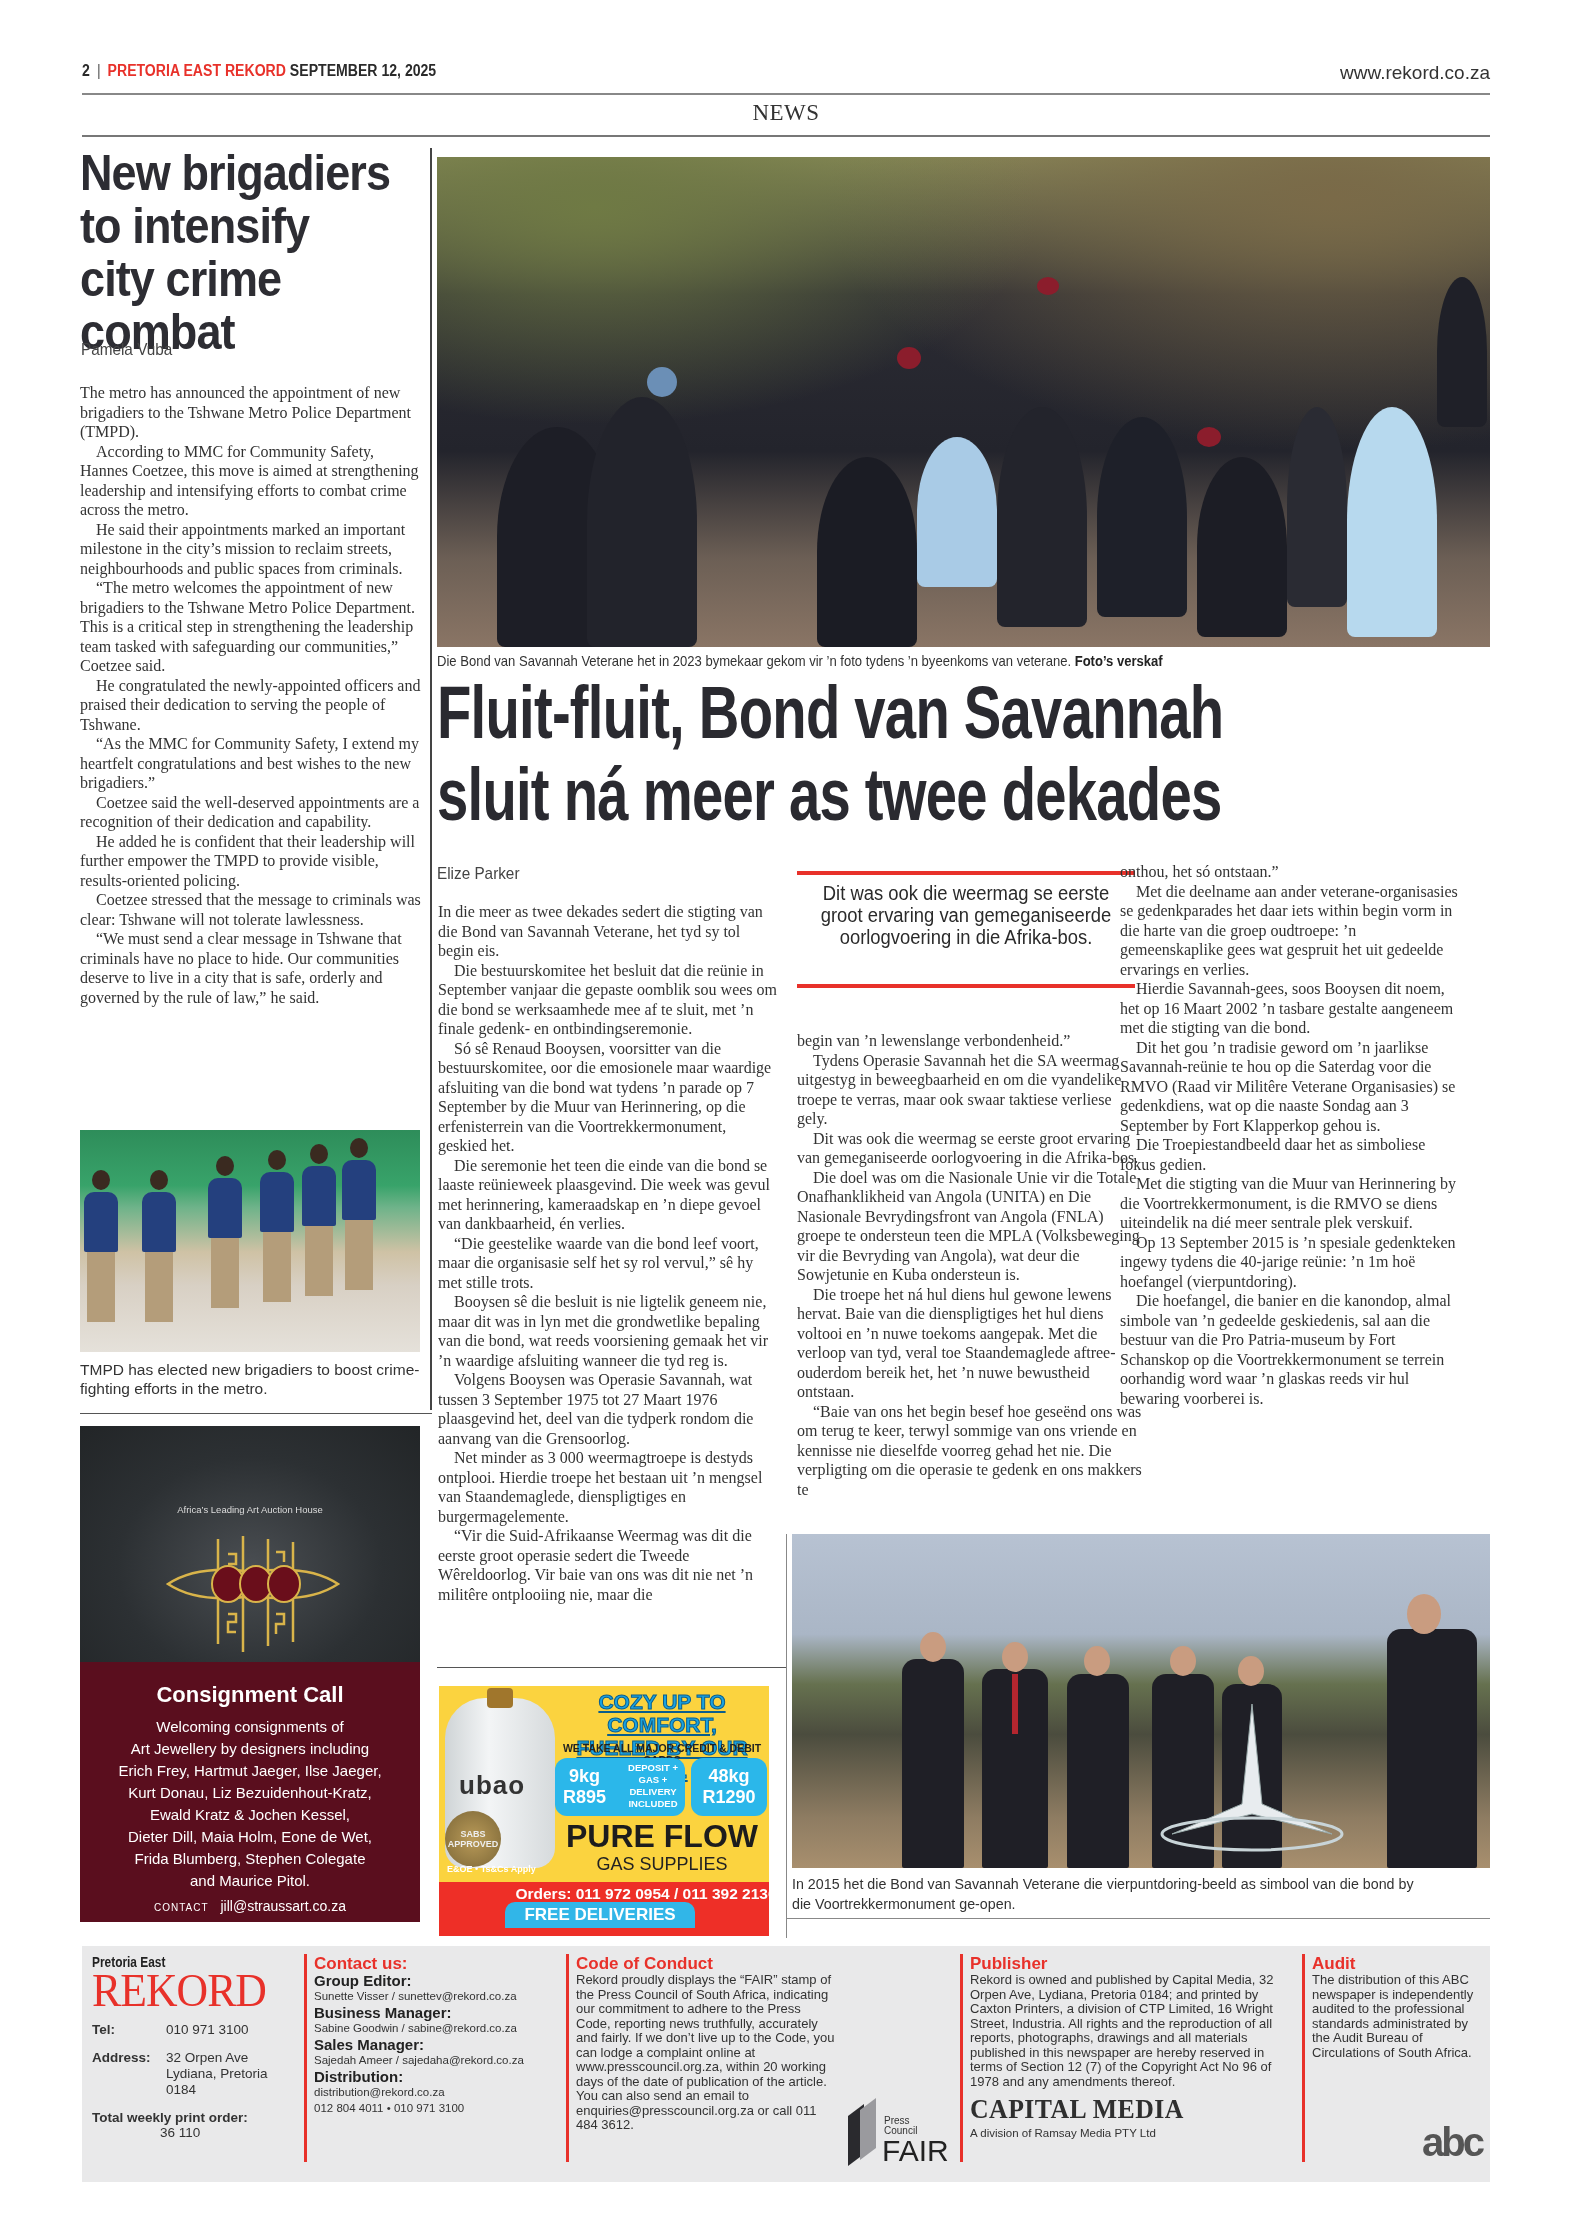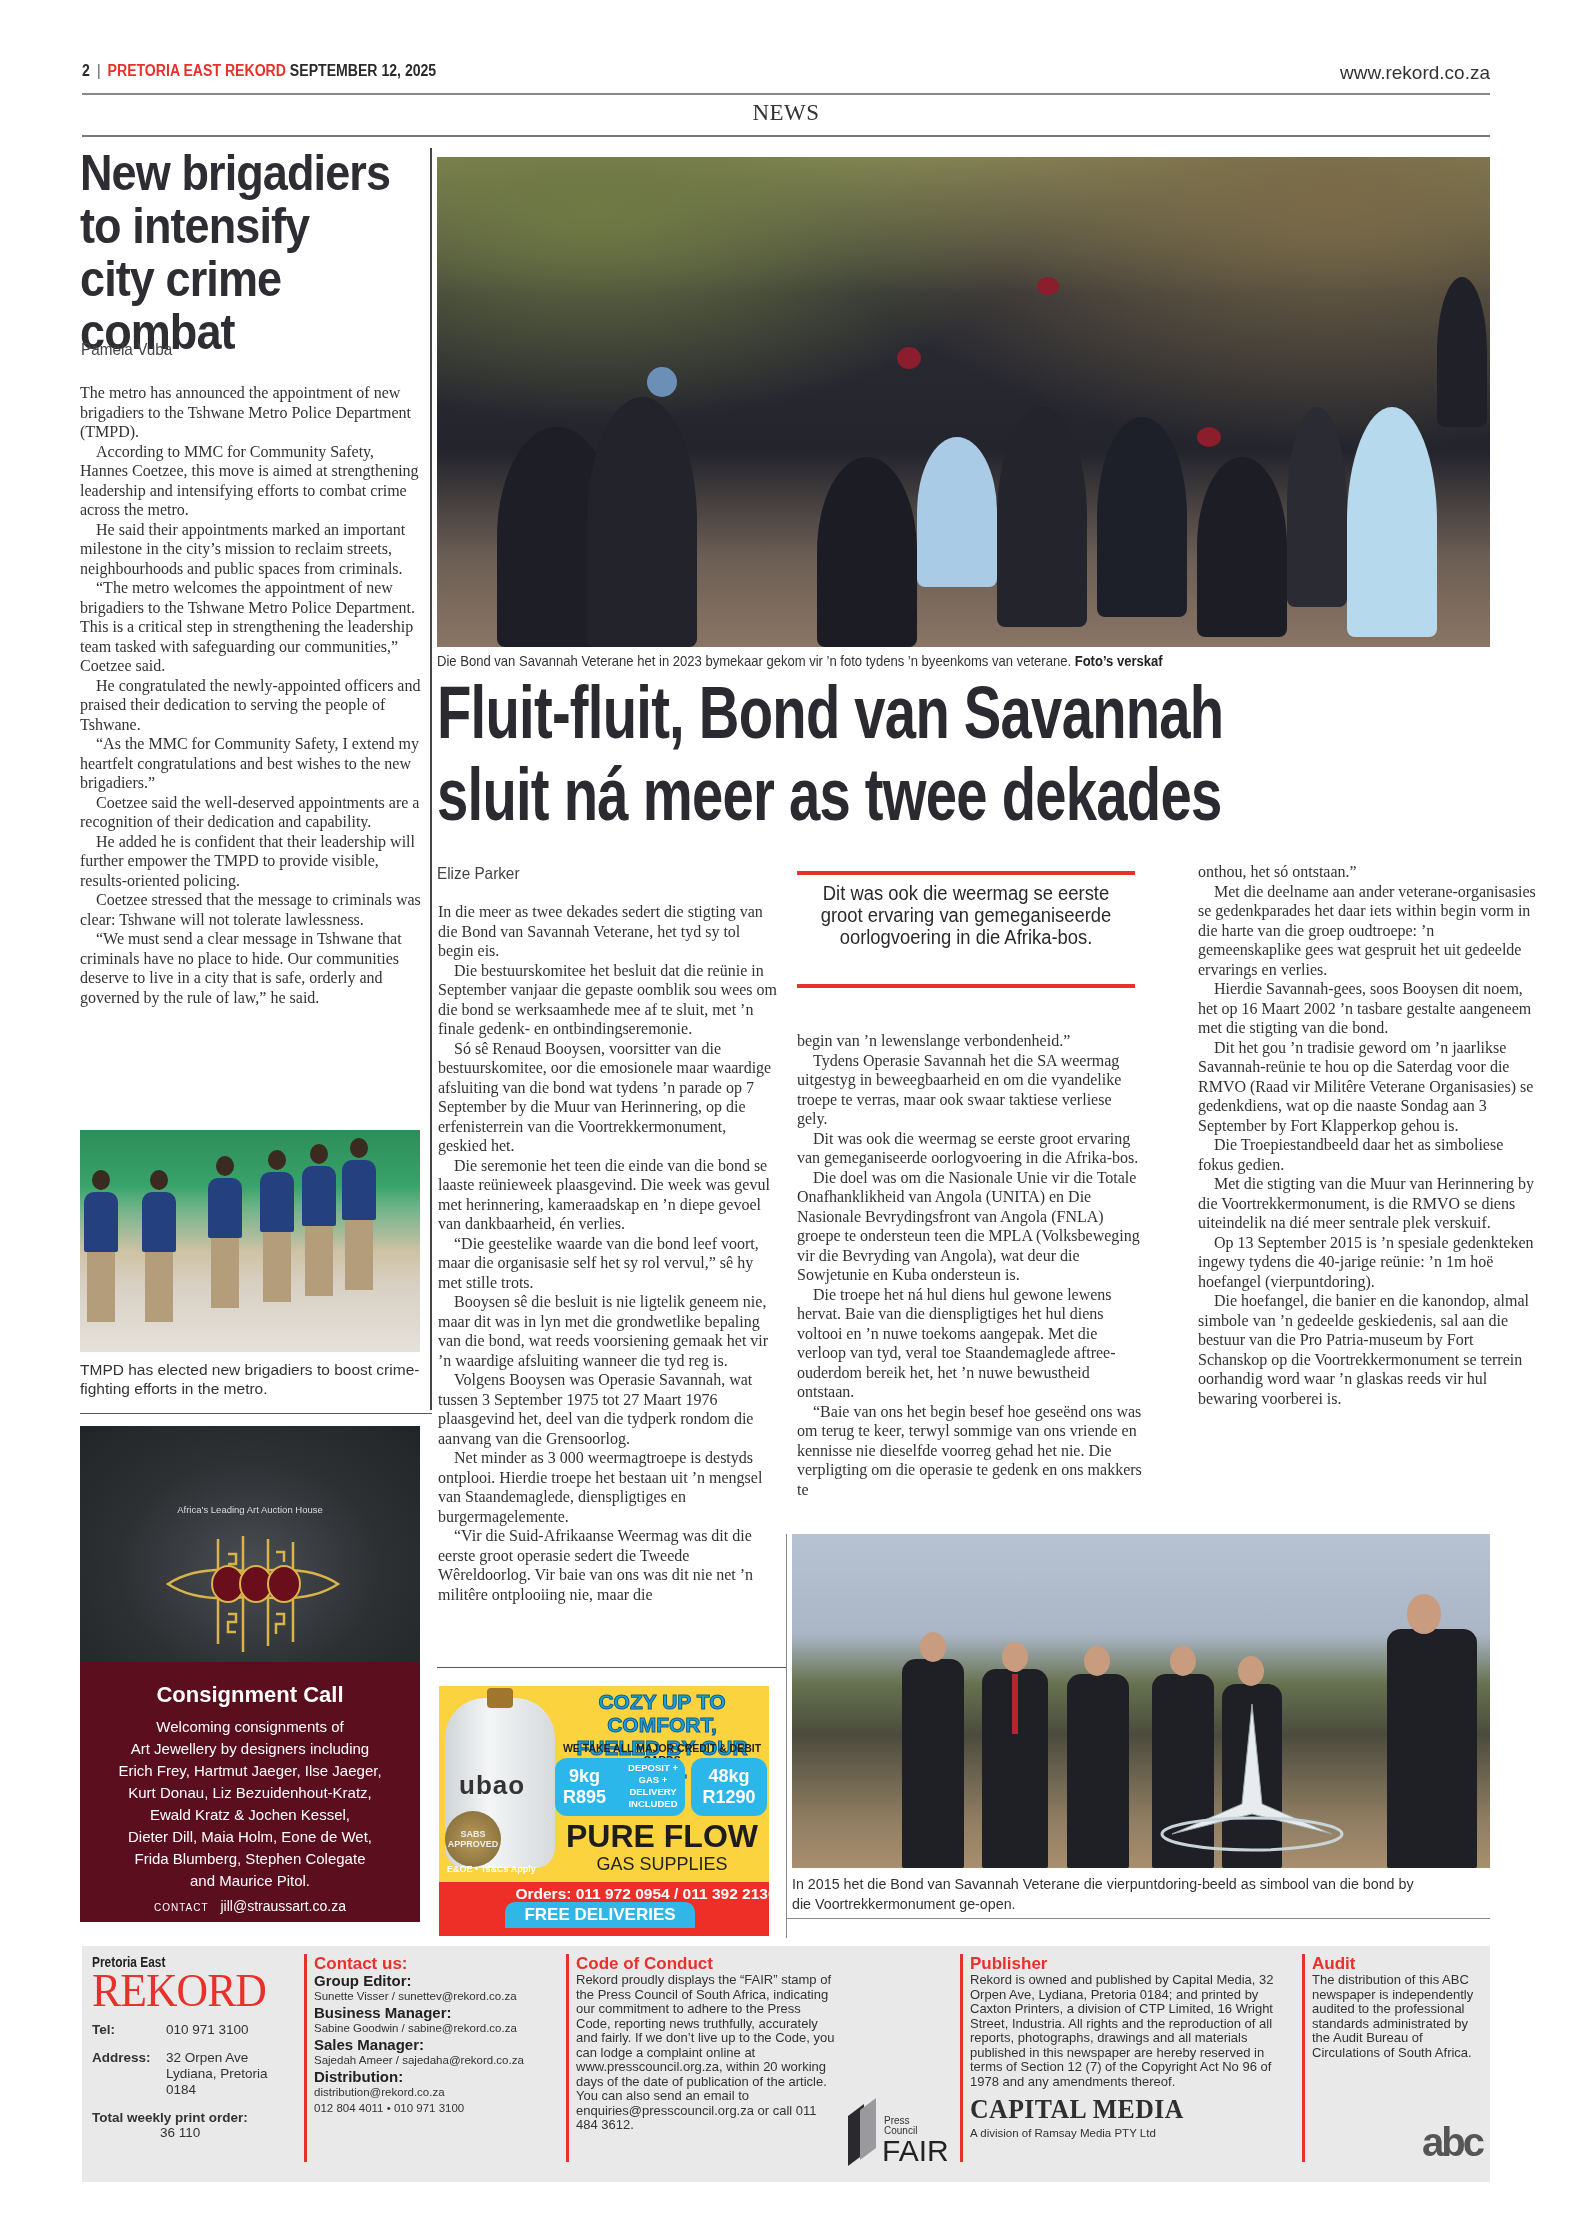--- a/index.html
+++ b/index.html
@@ -58,34 +58,34 @@
   .main-cap b { color: #222; }
 
   .mhead { left: 437px; top: 672px; width: 1060px; font-family: "Liberation Sans", sans-serif; font-weight: bold; font-size: 74px; line-height: 82px; color: #2a2a30; letter-spacing: -1px; transform: scaleX(0.76); transform-origin: left; white-space: nowrap; }
 
   .mbyline { left: 437px; top: 864px; font-family: "Liberation Sans", sans-serif; font-size: 17px; color: #444; transform: scaleX(0.9); transform-origin: left; }
   .col { width: 340px; font-size: 16px; line-height: 19.5px; color: #333; }
   .col p { text-indent: 16px; }
   .col p.noind { text-indent: 0; }
   .c1 { left: 438px; top: 902px; }
   .c2 { left: 797px; top: 1031px; width: 345px; }
-  .c3 { left: 1198px; top: 862px; width: 338px; }
+  .c3 { left: 1120px; top: 862px; width: 338px; }
 
   .pull-top { left: 797px; top: 871px; width: 338px; height: 4px; background: #e8312a; }
   .pull { left: 797px; top: 882px; width: 338px; text-align: center; font-family: "Liberation Sans", sans-serif; font-size: 20px; line-height: 22px; color: #2a2a2a; transform: scaleX(0.92); }
   .pull-bot { left: 797px; top: 984px; width: 338px; height: 4px; background: #e8312a; }
 
   
   .gas-rule { left: 437px; top: 1667px; width: 350px; height: 1px; background: #555; }
   .gas { left: 439px; top: 1686px; width: 330px; height: 250px; background: #fbd33f; overflow: hidden; font-family: "Liberation Sans", sans-serif; }
   .gas .cyl { position: absolute; left: 6px; top: 12px; width: 110px; height: 170px; background: linear-gradient(90deg, #cfd4d6, #f3f5f6 40%, #d6dadc); border-radius: 40px 40px 20px 20px; }
   .gas .valve { position: absolute; left: 42px; top: -10px; width: 26px; height: 20px; background: #a0762c; border-radius: 4px; }
   .gas .ubao { position: absolute; left: 14px; top: 72px; font-size: 26px; color: #333; font-weight: bold; letter-spacing: 1px; }
   .gas .sabs { position: absolute; left: 6px; top: 125px; width: 56px; height: 56px; border-radius: 50%; background: radial-gradient(#b99a58, #7c6737); color: #eee; font-size: 9px; font-weight: bold; text-align: center; padding-top: 18px; }
-  .gas .headline { position: absolute; left: 118px; top: 4px; width: 210px; text-align: center; color: #1aa2e0; font-weight: bold; font-size: 21px; line-height: 23px; -webkit-text-stroke: 1px #0b5e8d; }
+  .gas .headline { position: absolute; left: 118px; top: 4px; width: 210px; text-align: center; color: #1aa2e0; font-weight: bold; font-size: 21px; line-height: 23px; text-decoration: underline; -webkit-text-stroke: 1px #0b5e8d; }
   .gas .cards { position: absolute; left: 116px; top: 56px; width: 214px; text-align: center; font-size: 10.5px; font-weight: bold; color: #222; }
   .gas .box { position: absolute; top: 72px; height: 58px; background: #2bb7ea; border-radius: 12px; color: #fff; font-weight: bold; text-align: center; }
   .gas .b1 { left: 116px; width: 130px; }
   .gas .b2 { left: 252px; width: 76px; }
   .gas .b1 .price { position: absolute; left: 8px; top: 8px; font-size: 18px; line-height: 21px; }
   .gas .b1 .note { position: absolute; left: 70px; top: 4px; width: 56px; font-size: 9.5px; line-height: 12px; }
   .gas .b2 .price { padding-top: 8px; font-size: 18px; line-height: 21px; }
   .gas .pf { position: absolute; left: 116px; top: 132px; width: 214px; text-align: center; font-size: 32px; font-weight: bold; color: #1d1d1d; }
   .gas .gs { position: absolute; left: 116px; top: 168px; width: 214px; text-align: center; font-size: 18px; color: #222; }
   .gas .eoe { position: absolute; left: 8px; top: 178px; font-size: 9px; color: #fff; font-weight: bold; }

